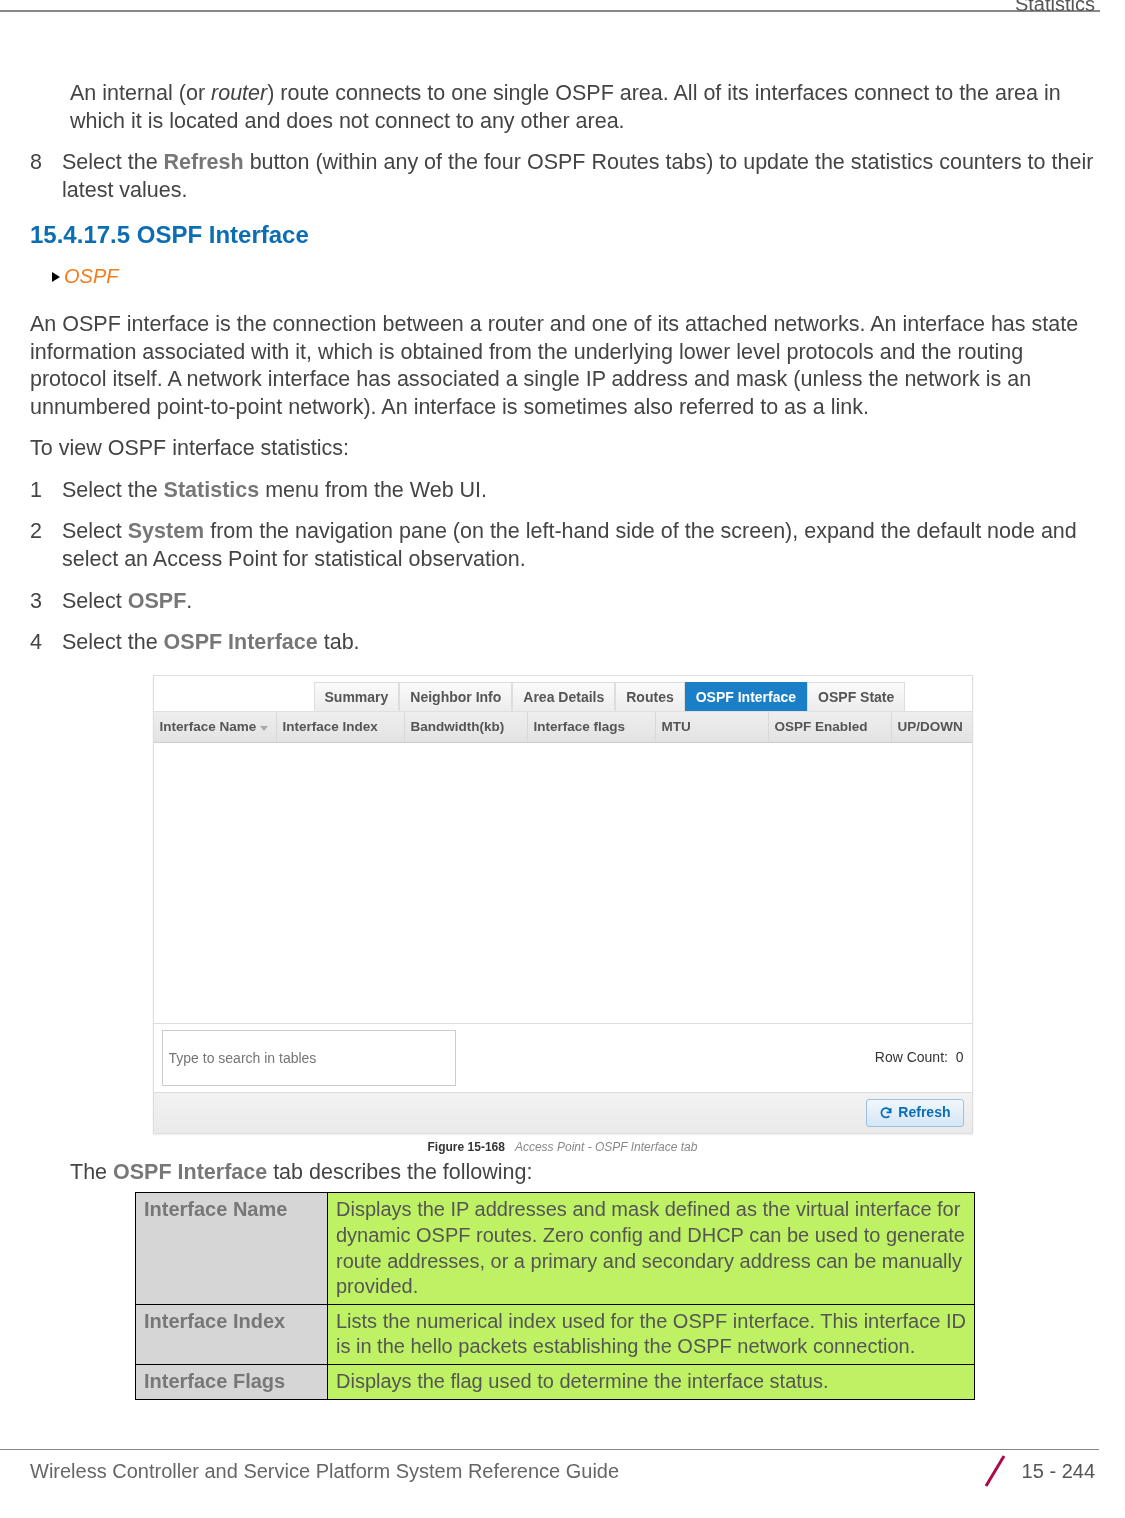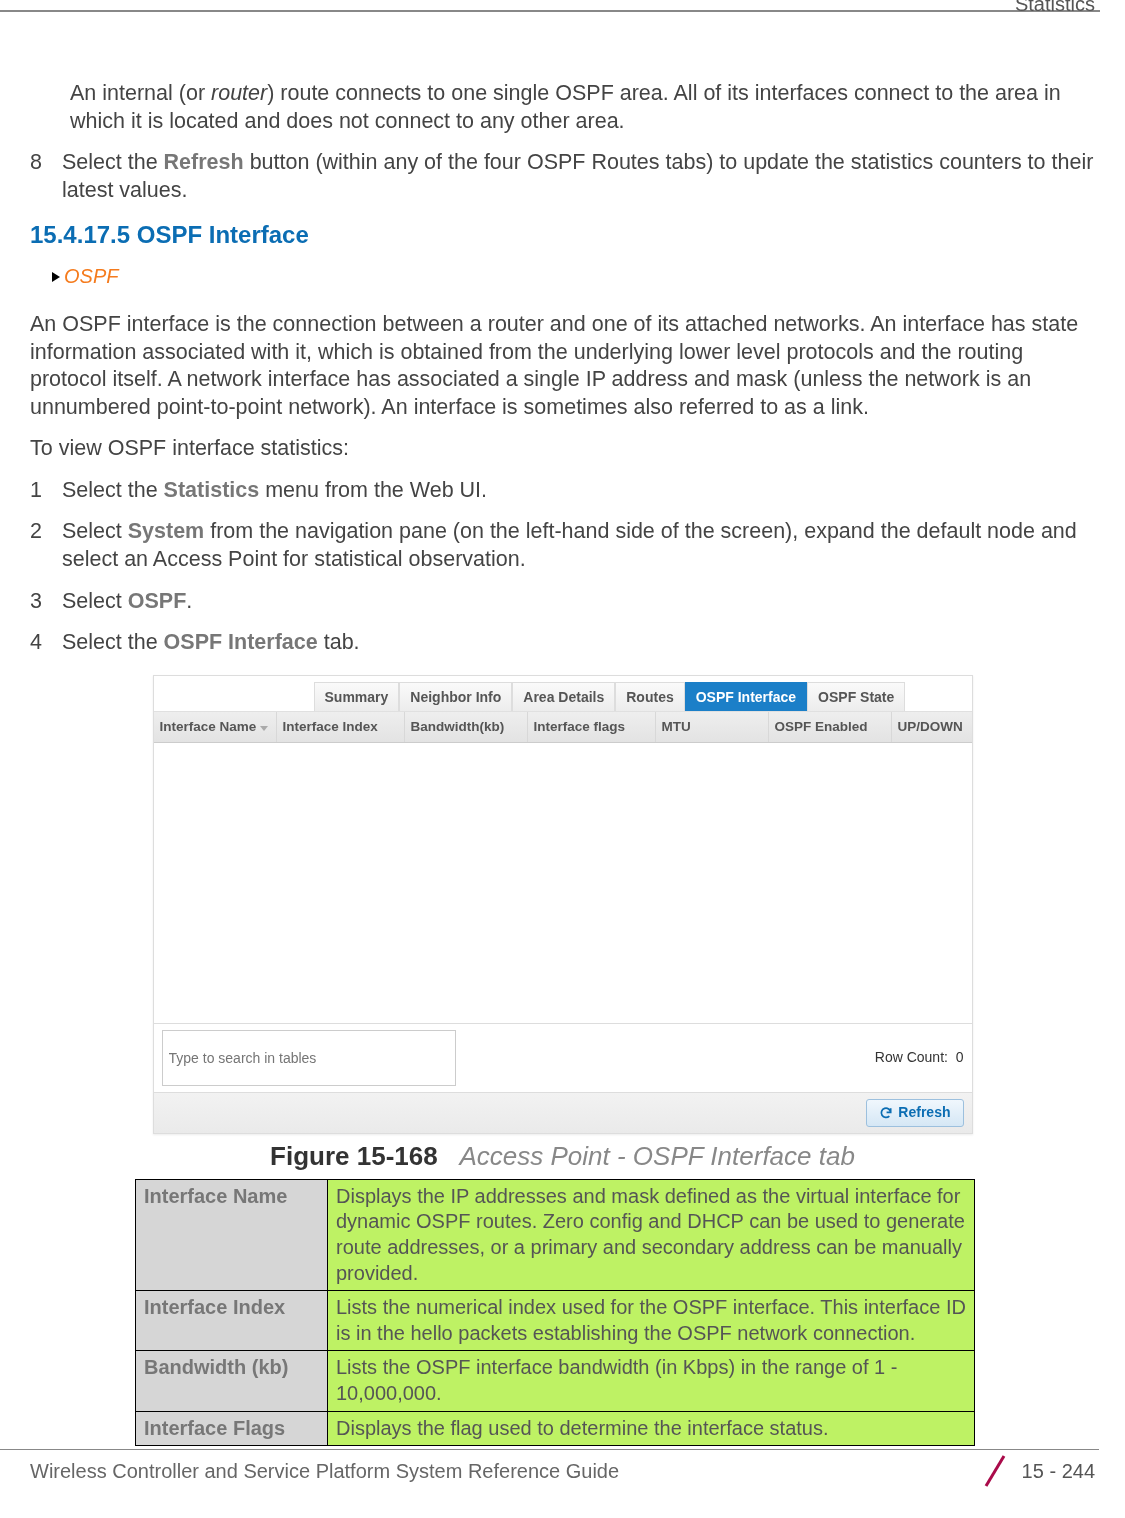--- a/index.html
+++ b/index.html
@@ -157,21 +157,21 @@
     color: #0b6db3;
     padding: 4px 12px;
     border: 1px solid #9cc0de;
     border-radius: 3px;
     background: linear-gradient(#f0f7fd,#d5e7f5);
   }
   .refresh-btn svg { width: 14px; height: 14px; }
 
   .fig-caption {
     text-align: center;
-    font-size: 26px;
+    font-size: 12px;
     margin: 6px 0 4px 0;
   }
   .fig-caption .b { font-weight: 700; color: #333; }
   .fig-caption .c { font-style: italic; color: #888; }
 
   
   .dtable {
     width: 840px;
     margin: 6px 0 0 105px;
     border-collapse: collapse;
@@ -300,36 +300,35 @@
           </div>
         </div>
       </div>
       <div class="fig-caption">
         <span class="b">Figure 15-168</span>
         <span>&nbsp;</span>
         <span class="c">Access Point - OSPF Interface tab</span>
       </div>
     </div>
 
+    <p class="para" style="margin:2px 0 6px 40px">
+      <span>The </span><span class="strong">OSPF Interface</span><span> tab describes the following:</span>
+    </p>
 
     <table class="dtable">
       <tbody>
           <tr>
         <td class="k">Interface Name</td>
         <td class="v">Displays the IP addresses and mask defined as the virtual interface for dynamic OSPF routes. Zero config and DHCP can be used to generate route addresses, or a primary and secondary address can be manually provided.</td>
       </tr>
       <tr>
         <td class="k">Interface Index</td>
         <td class="v">Lists the numerical index used for the OSPF interface. This interface ID is in the hello packets establishing the OSPF network connection.</td>
       </tr>
       <tr>
-        <td class="k">Bandwidth (kb)</td>
-        <td class="v">Lists the OSPF interface bandwidth (in Kbps) in the range of 1 - 10,000,000.</td>
-      </tr>
-      <tr>
         <td class="k">Interface Flags</td>
         <td class="v">Displays the flag used to determine the interface status.</td>
       </tr>
     </tbody>
       </table>
   </div>
 
   <div class="footer-line"></div>
   <div class="footer">
     <div class="flabel">Wireless Controller and Service Platform System Reference Guide</div>

